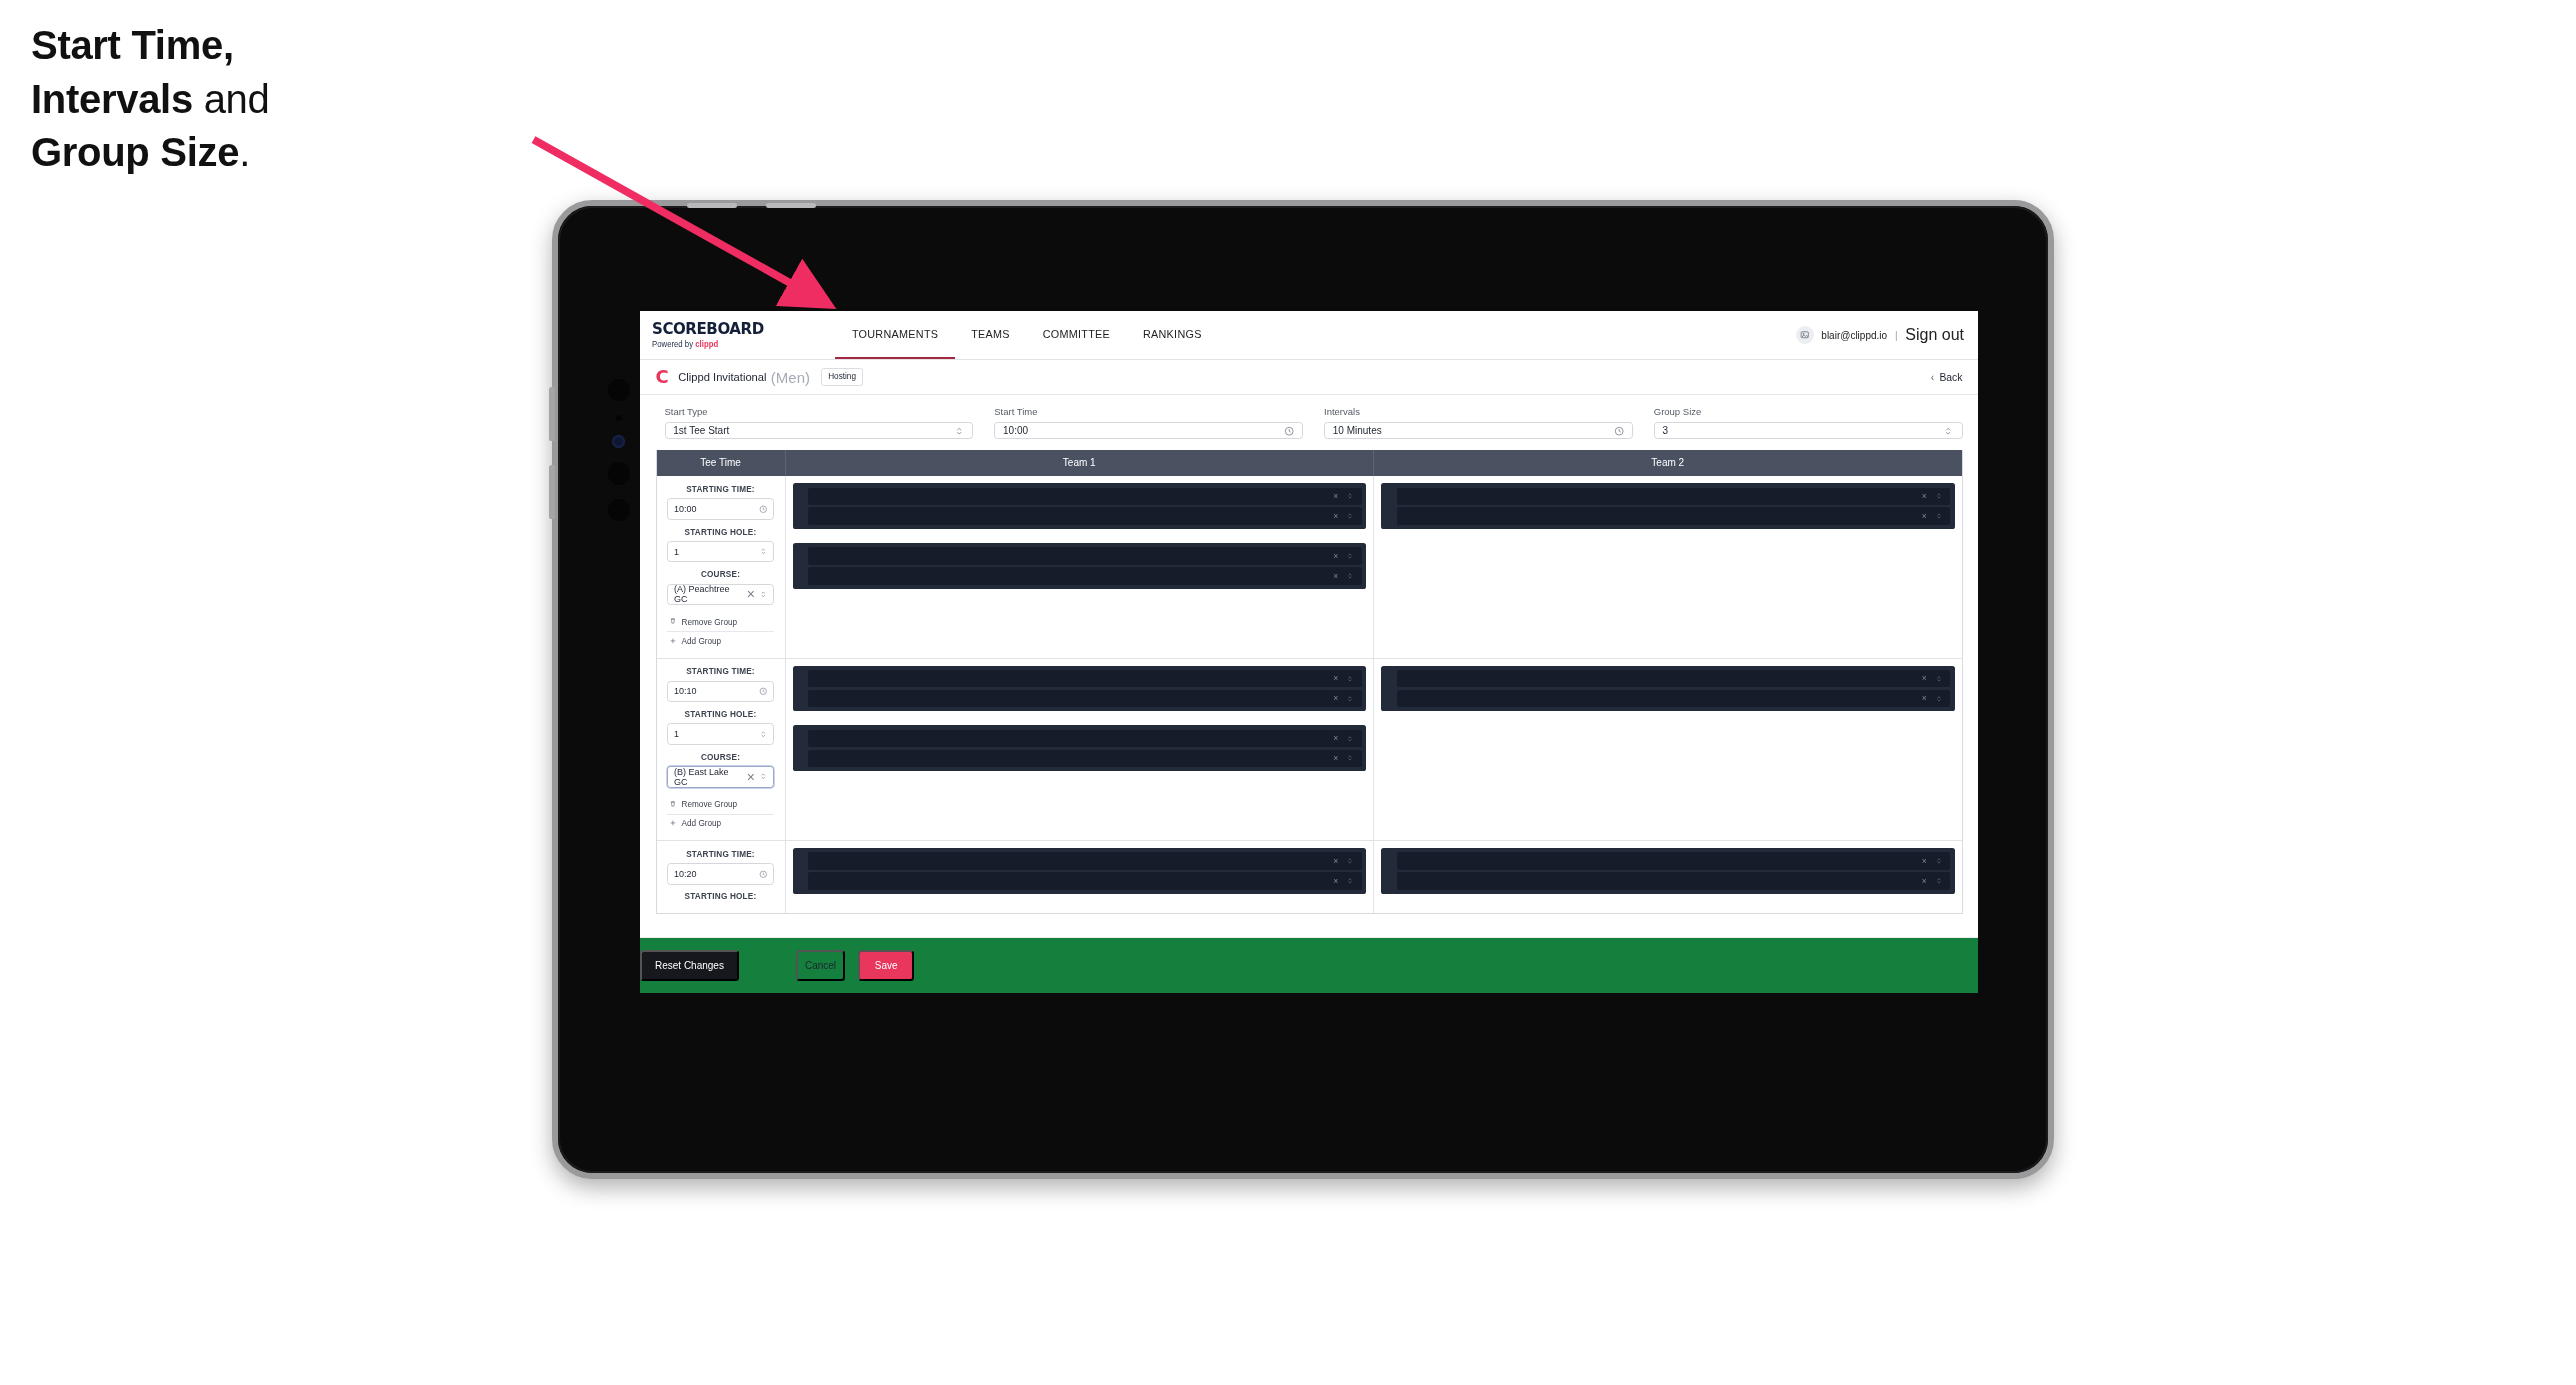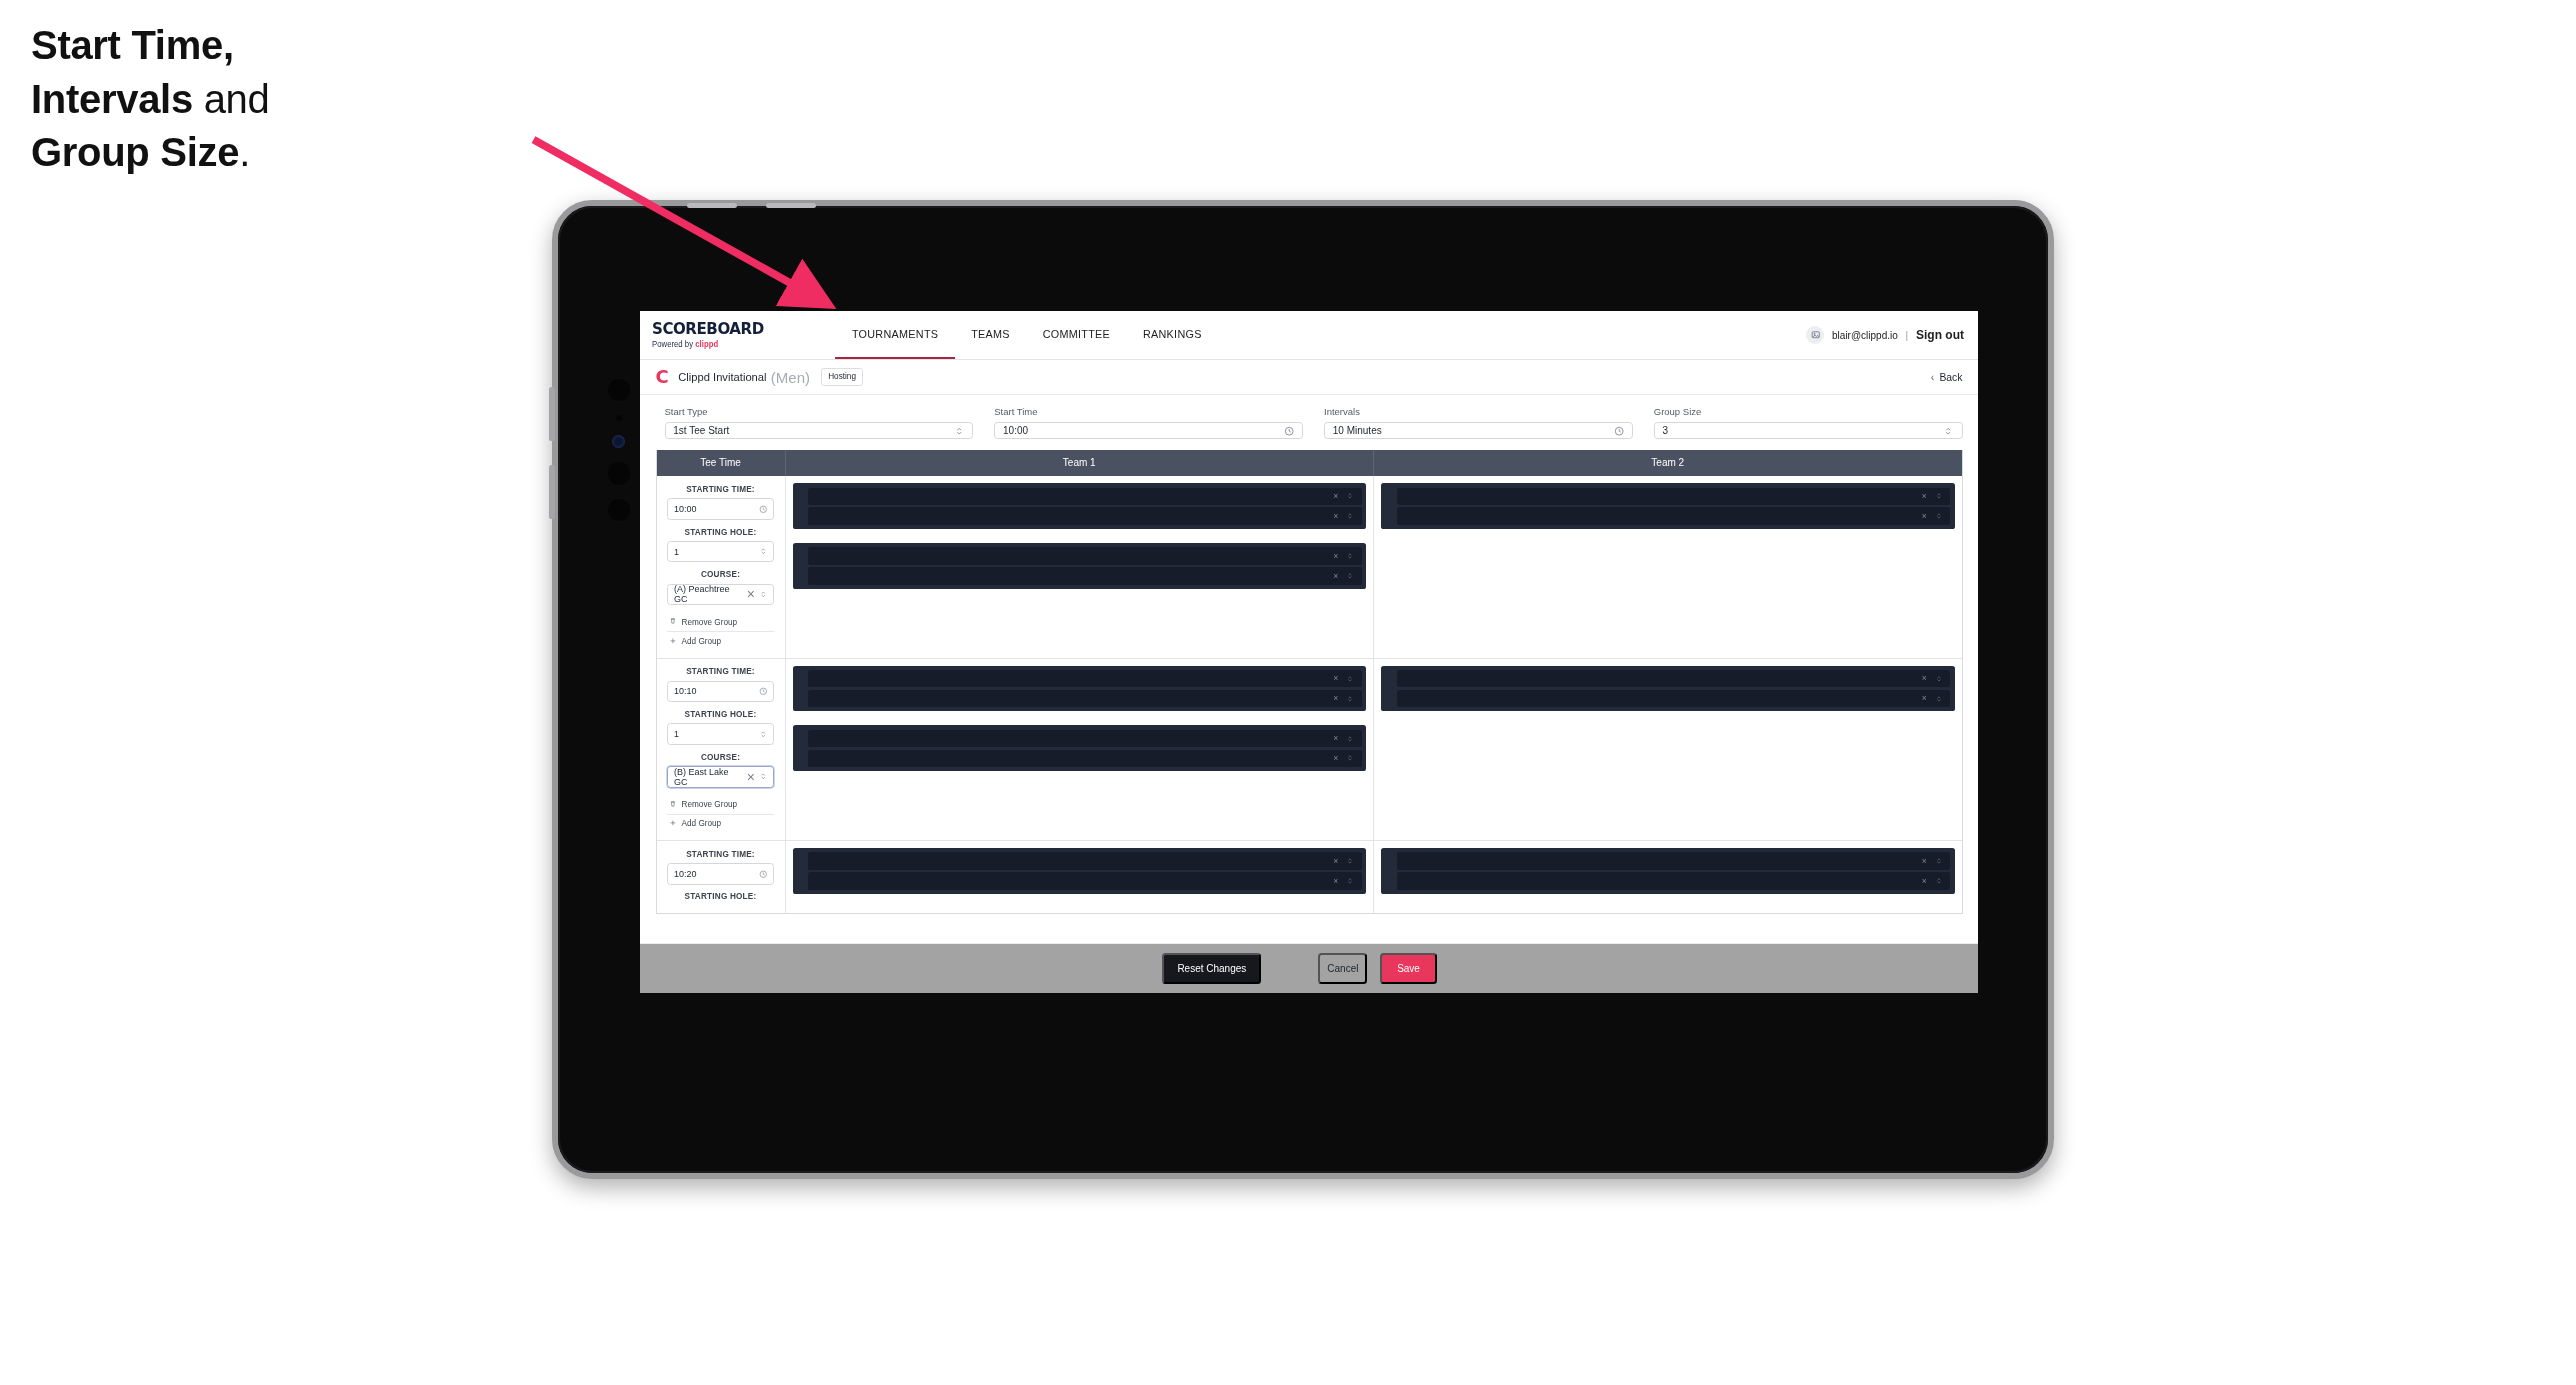--- a/index.html
+++ b/index.html
@@ -78,21 +78,21 @@
   .nav.active { border-bottom-color:#a32740; }
 
   .useraux { margin-left:auto; display:flex; align-items:center; padding-right:14px; gap:7.8px; }
   .avatar {
     width:18px;height:18px;border-radius:50%;background:#eceef1;
     display:flex;align-items:center;justify-content:center;
   }
   .avatar svg { width:9.5px;height:9.5px; }
   .useraux .umail { font-size:10px; color:#222; }
   .useraux .sep { font-size:10px; color:#9aa0a8; }
-  .useraux .sout { font-size:12px; color:#222; cursor:pointer;font-weight:bold; }
+  .useraux .sout { font-size:16px; color:#222; cursor:pointer; }
 
   
   .crumbbar {
     height: 35px; display:flex; align-items:center; padding: 0 15.5px;
     border-bottom:0.9px solid #e8e8ea; background:#fff;
   }
   .cmark {
     font-family:"DejaVu Sans", sans-serif; font-weight:700; font-size:18px;
     color:#e8365d; line-height:1; margin-right:9.5px;
   }
@@ -155,22 +155,22 @@
     background:#161c29; border-radius:2.6px; height:17.3px; margin-bottom:2.6px;
     display:flex; align-items:center; justify-content:flex-end; gap:7.8px; padding-right:7.8px;
   }
   .slot:last-child { margin-bottom:0; }
   .slot .sx  { color:#7e8694; font-size:8.6px; line-height:1; }
   .slot .sch { color:#7e8694; display:flex; align-items:center; }
   .slot .sch svg { width:7.8px; height:7.8px; }
 
   
   .appfoot {
-    position:absolute; left:0; right:0; bottom:0; height:50px; background:#a3a3a3;
-    border-top:0.9px solid #ececee; display:flex; align-items:center; justify-content:center;
+    position:absolute; left:0; right:0; bottom:0; height:56px; background:#15803d;
+    border-top:0.9px solid #ececee; display:flex; align-items:center; justify-content:flex-start;
     gap:13px; padding-right:19px;
   }
   .btn { font-size:10px; border-radius:3.5px; cursor:pointer; line-height:1; }
   .btn.reset { background:#16181d; color:#fff; padding:8.6px 13px; }
   .btn.cancel { background:transparent; color:#1d2330; padding:8.6px 7px;margin-left:44px; }
   .btn.save { background:#e8365d; color:#fff; padding:8.6px 14.7px; }
 
   
   .arrow { position:absolute; left:518px; top:129px; width:345px; height:216px; pointer-events:none; }
 </style>

